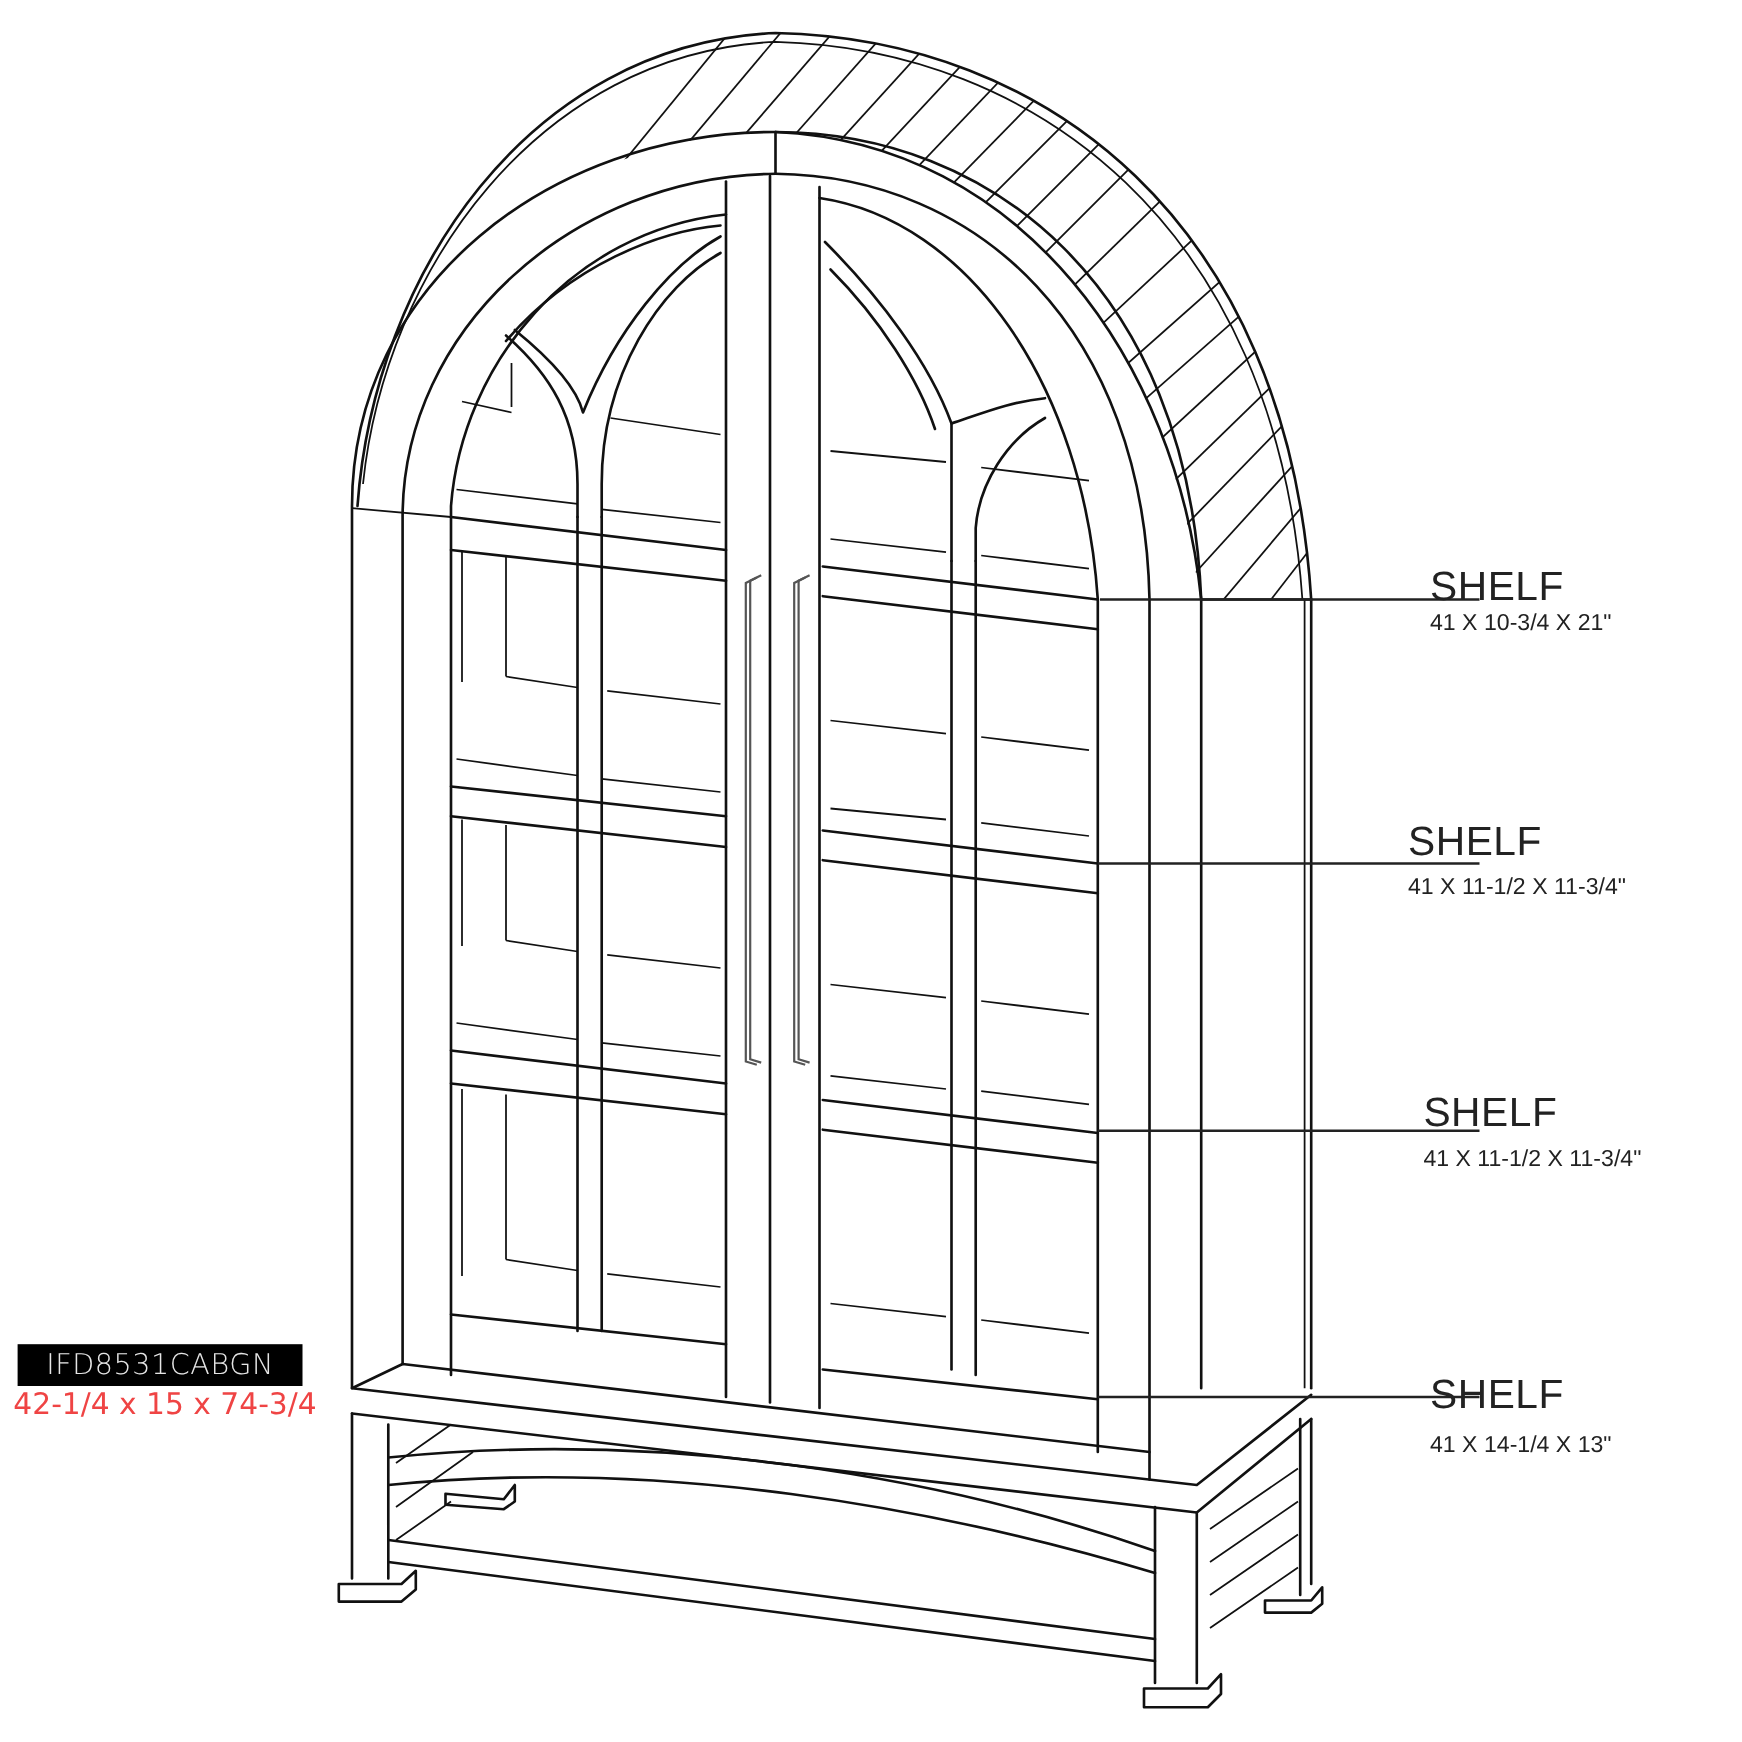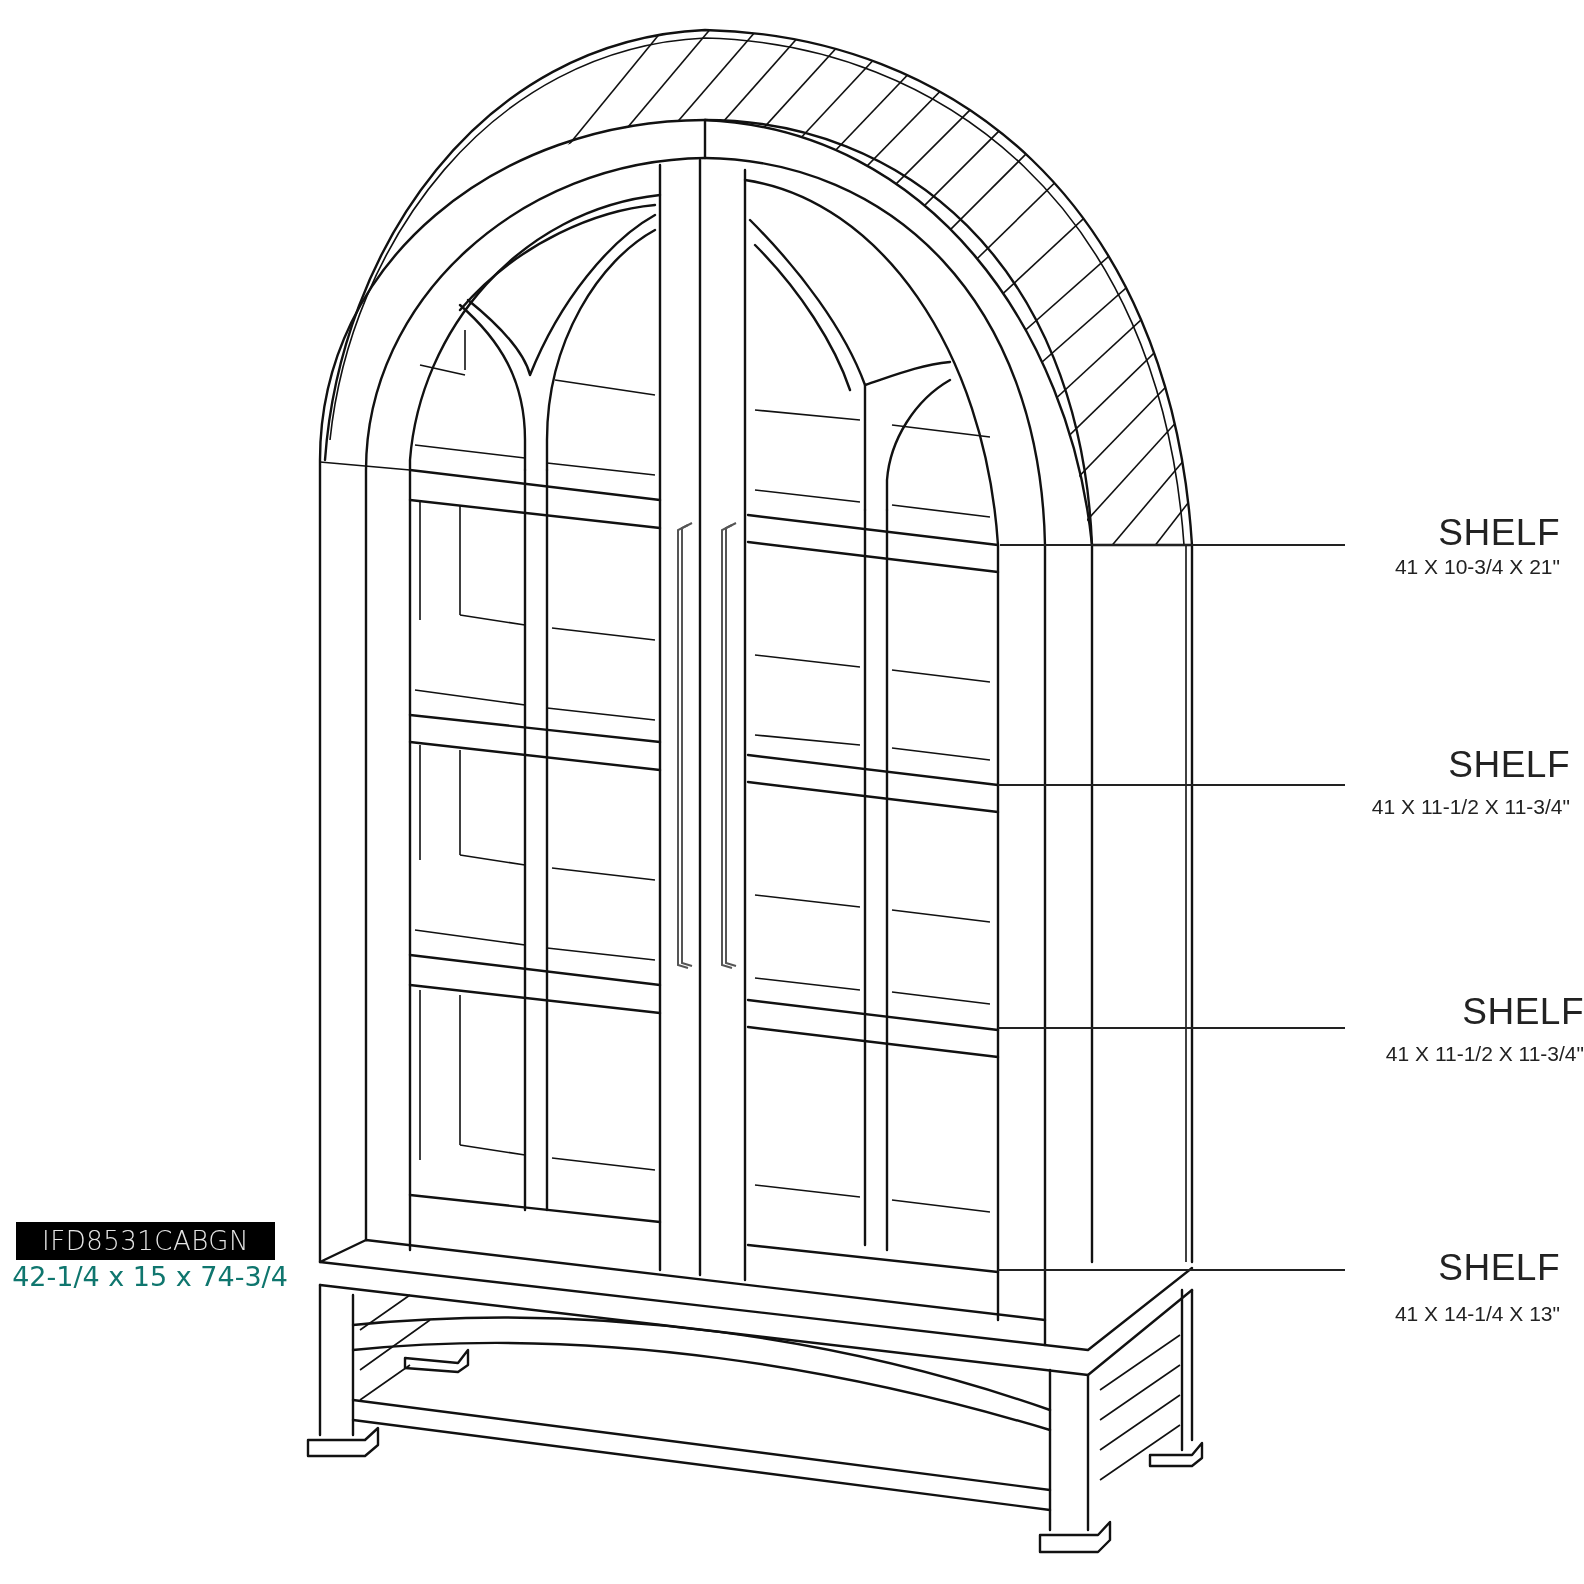--- a/index.html
+++ b/index.html
@@ -3,27 +3,27 @@
 <meta charset="utf-8">
 <style>
   html, body { margin: 0; padding: 0; background: #ffffff; }
   body { width: 1584px; height: 1584px; position: relative; overflow: hidden; font-family: "Liberation Sans", sans-serif; }
   #drawing { position: absolute; left: 0; top: 0; width: 1584px; height: 1584px; }
   #drawing * { vector-effect: non-scaling-stroke; }
   .ln { fill: none; stroke: #111; stroke-width: 2.4; stroke-linejoin: round; stroke-linecap: round; }
   .ln-thin { fill: none; stroke: #111; stroke-width: 1.6; }
   .ln-leader { fill: none; stroke: #222; stroke-width: 2.2; }
   .ln-handle { fill: none; stroke: #555; stroke-width: 2; }
-  .label { position: absolute; text-align: right; color: #222; }
+  .label { position: absolute; text-align: left; color: #222; }
   .label .title { font-family: "Liberation Sans", sans-serif; font-size: 37px; letter-spacing: 0.5px; line-height: 40px; }
   .label .dims { font-family: "Liberation Sans", sans-serif; font-size: 21px; line-height: 24px; margin-top: 6px; white-space: nowrap; }
   #model-block { position: absolute; left: 0; top: 1222px; width: 300px; }
   #model-code { position: absolute; left: 16px; top: 0; width: 259px; height: 38px; background: #000; color: #e5e5e5;
     font-family: "DejaVu Sans", sans-serif; font-size: 26px; font-weight: 300; line-height: 38px; text-align: center; letter-spacing: 0.5px; }
-  #model-dims { position: absolute; left: 0; top: 38px; width: 300px; color: #0f766e;
+  #model-dims { position: absolute; left: 0; top: 38px; width: 300px; color: #ef4444;
     font-family: "DejaVu Sans", sans-serif; font-size: 27px; line-height: 34px; text-align: center; white-space: nowrap; }
 </style>
 </head>
 <body>
 
 <svg id="drawing" viewBox="0 0 1584 1584" xmlns="http://www.w3.org/2000/svg">
   <defs>
     <clipPath id="crownClip">
       <path d="M 325 460 A 390 430 0 0 1 705 30 C 950 35 1170 200 1192 545 L 1090 545 C 1070 330 930 130 705 120 C 560 120 450 200 400 260 Z"></path>
     </clipPath>

